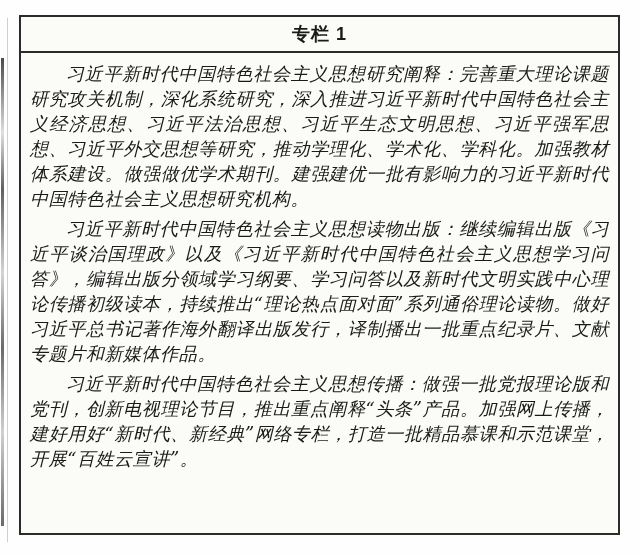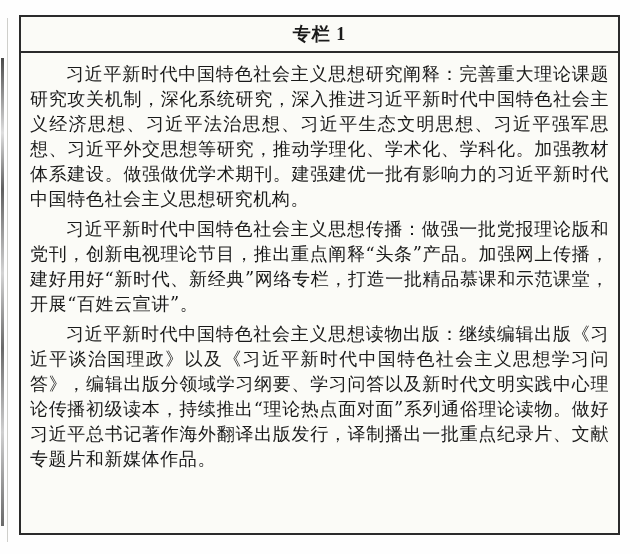--- a/index.html
+++ b/index.html
@@ -53,34 +53,35 @@
     background: var(--panel-background, #fbfbf7);
   }
   .panel-header {
     height: 34px;
     box-sizing: content-box;
     border-bottom: 2px solid var(--border-color, #2b2b2b);
     display: flex;
     align-items: center;
     justify-content: center;
     gap: 15px;
-    font-family: Liberation Serif, serif;
+    font-family: Liberation Sans, sans-serif;
     font-weight: bold;
     font-size: 18px;
     letter-spacing: 1px;
     color: var(--text-color, #1a1a1a);
     white-space: nowrap;
   }
   .panel-body {
     padding: 8px 9px 0 9px;
     font-size: 18px;
     line-height: 25px;
     letter-spacing: 0.6px;
     text-align: justify;
     color: var(--text-color, #1a1a1a);
+    font-style: italic;
   }
   .panel-body p {
     margin: 0;
     text-indent: 2em;
   }
   .panel-body p + p {
     margin-top: 5px;
   }
 </style>
 </head>
@@ -92,18 +93,18 @@
   <div class="scan-line-faint"></div>
 
   <section class="panel">
 
     <header class="panel-header">
       <span>专栏 1</span>
     </header>
 
     <div class="panel-body">
       <p>习近平新时代中国特色社会主义思想研究阐释：完善重大理论课题研究攻关机制，深化系统研究，深入推进习近平新时代中国特色社会主义经济思想、习近平法治思想、习近平生态文明思想、习近平强军思想、习近平外交思想等研究，推动学理化、学术化、学科化。加强教材体系建设。做强做优学术期刊。建强建优一批有影响力的习近平新时代中国特色社会主义思想研究机构。</p>
+      <p>习近平新时代中国特色社会主义思想读物出版：继续编辑出版《习近平谈治国理政》以及《习近平新时代中国特色社会主义思想学习问答》，编辑出版分领域学习纲要、学习问答以及新时代文明实践中心理论传播初级读本，持续推出“理论热点面对面”系列通俗理论读物。做好习近平总书记著作海外翻译出版发行，译制播出一批重点纪录片、文献专题片和新媒体作品。</p>
       <p>习近平新时代中国特色社会主义思想传播：做强一批党报理论版和党刊，创新电视理论节目，推出重点阐释“头条”产品。加强网上传播，建好用好“新时代、新经典”网络专栏，打造一批精品慕课和示范课堂，开展“百姓云宣讲”。</p>
-      <p>习近平新时代中国特色社会主义思想读物出版：继续编辑出版《习近平谈治国理政》以及《习近平新时代中国特色社会主义思想学习问答》，编辑出版分领域学习纲要、学习问答以及新时代文明实践中心理论传播初级读本，持续推出“理论热点面对面”系列通俗理论读物。做好习近平总书记著作海外翻译出版发行，译制播出一批重点纪录片、文献专题片和新媒体作品。</p>
     </div>
 
   </section>
 </div>
 
 </body></html>

